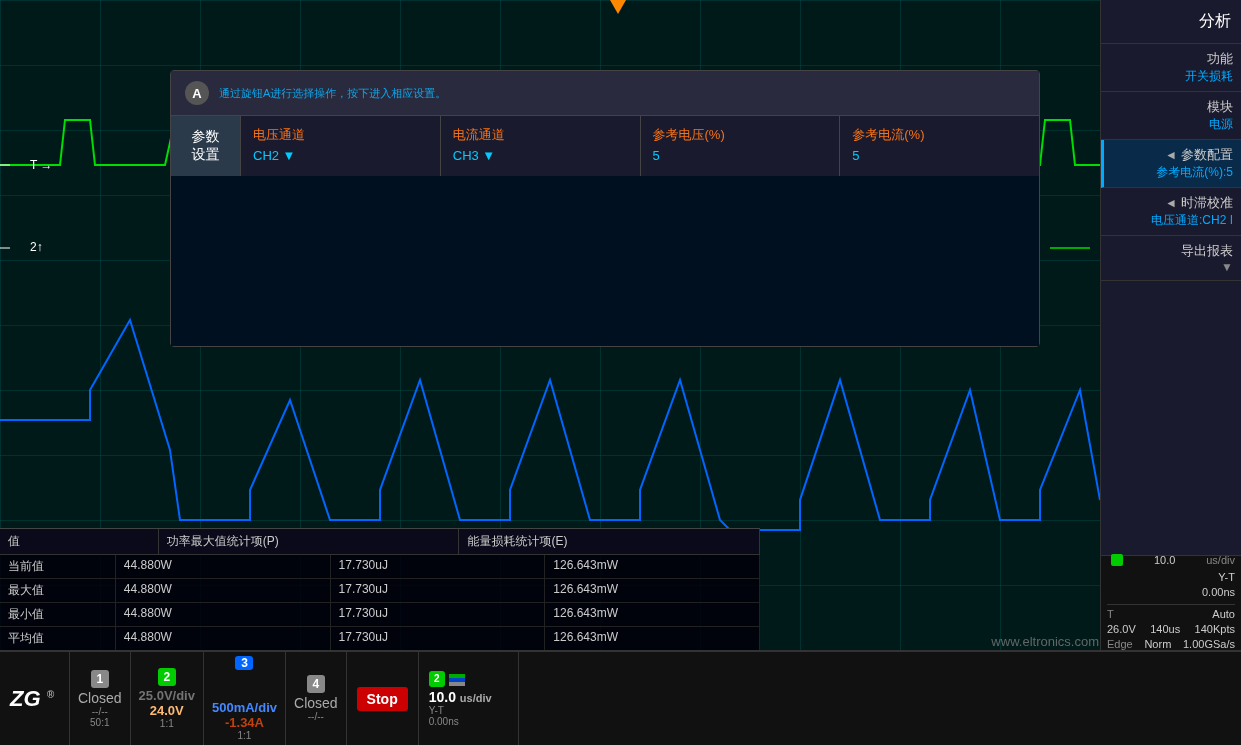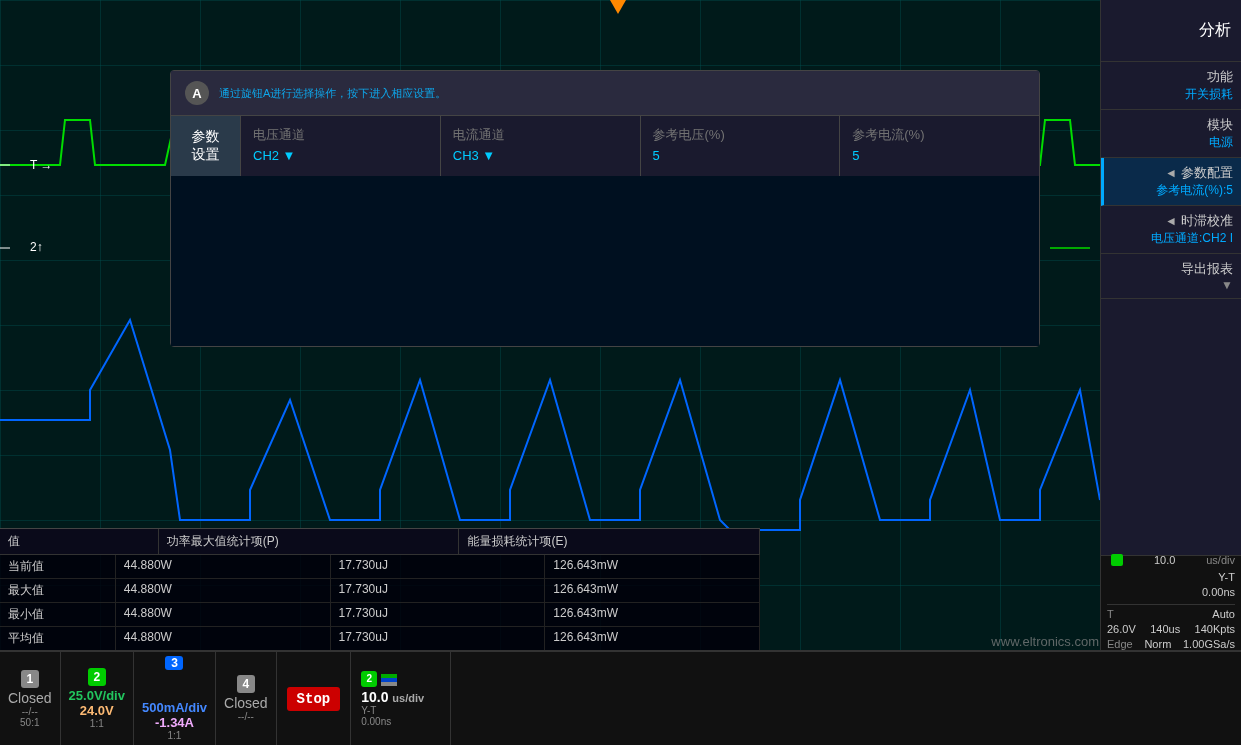--- a/index.html
+++ b/index.html
@@ -44,21 +44,21 @@
       background: #1a1a2e;
       border-left: 1px solid #333;
       display: flex;
       flex-direction: column;
     }
 
     .right-panel-title {
       color: #fff;
       font-size: 16px;
       text-align: right;
-      padding: 20px 10px;
+      padding: 11px 10px;
       border-bottom: 1px solid #333;
     }
 
     .right-panel-section {
       padding: 6px 8px;
       border-bottom: 1px solid #333;
       cursor: pointer;
     }
 
     .right-panel-section .label {
@@ -176,21 +176,20 @@
 
     .stop-btn {
       background: #cc0000;
       color: #fff;
       font-size: 14px;
       font-weight: bold;
       padding: 4px 10px;
       border-radius: 3px;
       cursor: pointer;
       border: none;
-      font-family: Liberation Mono, monospace;
     }
 
     
     #timebase-area {
       display: flex;
       flex-direction: column;
       padding: 4px 10px;
       border-right: 1px solid #333;
       min-width: 100px;
       justify-content: center;
@@ -268,21 +267,21 @@
       border-right: 1px solid #444;
       padding: 10px 12px;
       cursor: pointer;
     }
 
     .param-col:last-child {
       border-right: none;
     }
 
     .param-col-title {
-      color: #737373;
+      color: #f97316;
       font-size: 13px;
       margin-bottom: 4px;
     }
 
     .param-col-value {
       color: #00ccff;
       font-size: 13px;
     }
 
     
@@ -602,39 +601,45 @@
   </div>
   <div class="info-row">
     <span class="info-key">Edge</span>
     <span class="info-val">Norm</span>
     <span class="info-val">1.00GSa/s</span>
   </div>
 </div>
 
 <div id="bottom-bar">
 
+  <div id="logo-area">
+    <span class="logo-text">
+      <em>Z</em><em>G</em>
+      <span class="logo-reg">®</span>
+    </span>
+  </div>
 
   <div class="channel-block">
     <div class="ch-number ch-1">1</div>
     <div class="ch-closed">Closed</div>
     <div class="ch-sub">--/--</div>
     <div class="ch-sub">50:1</div>
   </div>
 
   <div class="channel-block">
     <div class="ch-number ch-2">2</div>
-    <div class="ch-value" style="color:#22c55e;">25.0V/div</div>
+    <div class="ch-value" style="color:#737373;">25.0V/div</div>
     <div class="ch-value" style="color:#fdba74;">24.0V</div>
     <div class="ch-sub">1:1</div>
   </div>
 
   <div class="channel-block">
     <div class="ch-number ch-3">3</div>
     <div class="ch-value" style="color:#4488ff;margin-top:28px;">500mA/div</div>
-    <div class="ch-value" style="color:#f0abfc;">-1.34A</div>
+    <div class="ch-value" style="color:#c2410c;">-1.34A</div>
     <div class="ch-sub">1:1</div>
   </div>
 
   <div class="channel-block">
     <div class="ch-number ch-4">4</div>
     <div class="ch-closed">Closed</div>
     <div class="ch-sub">--/--</div>
   </div>
 
   <div id="control-area">

